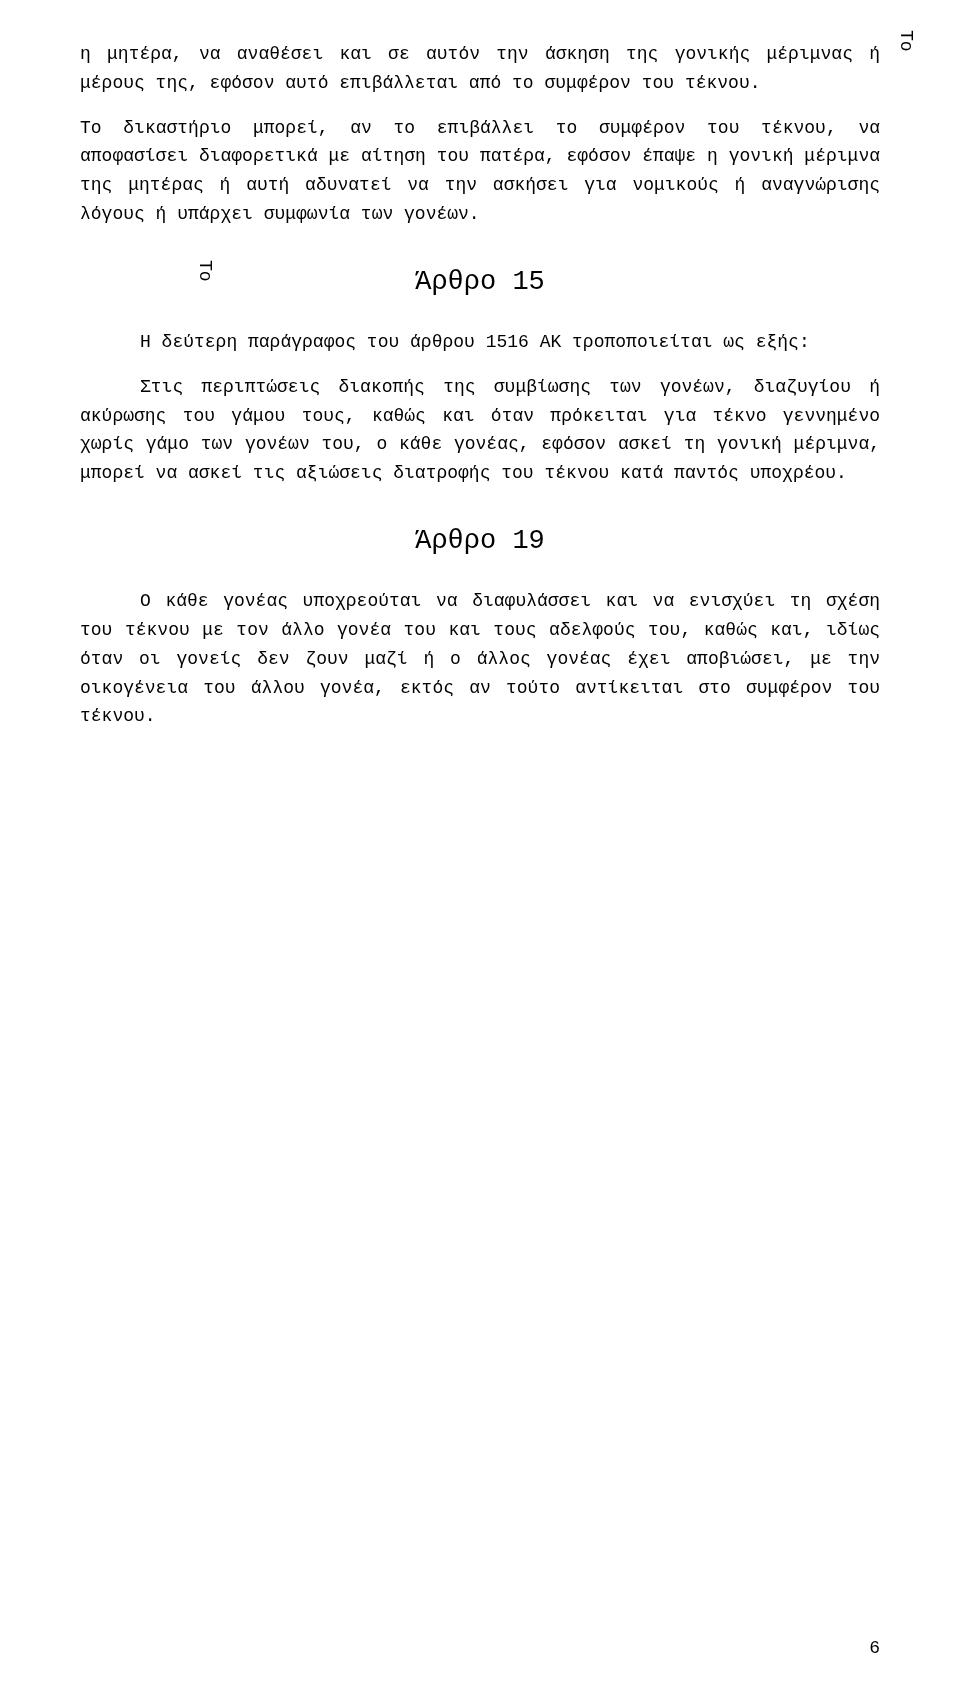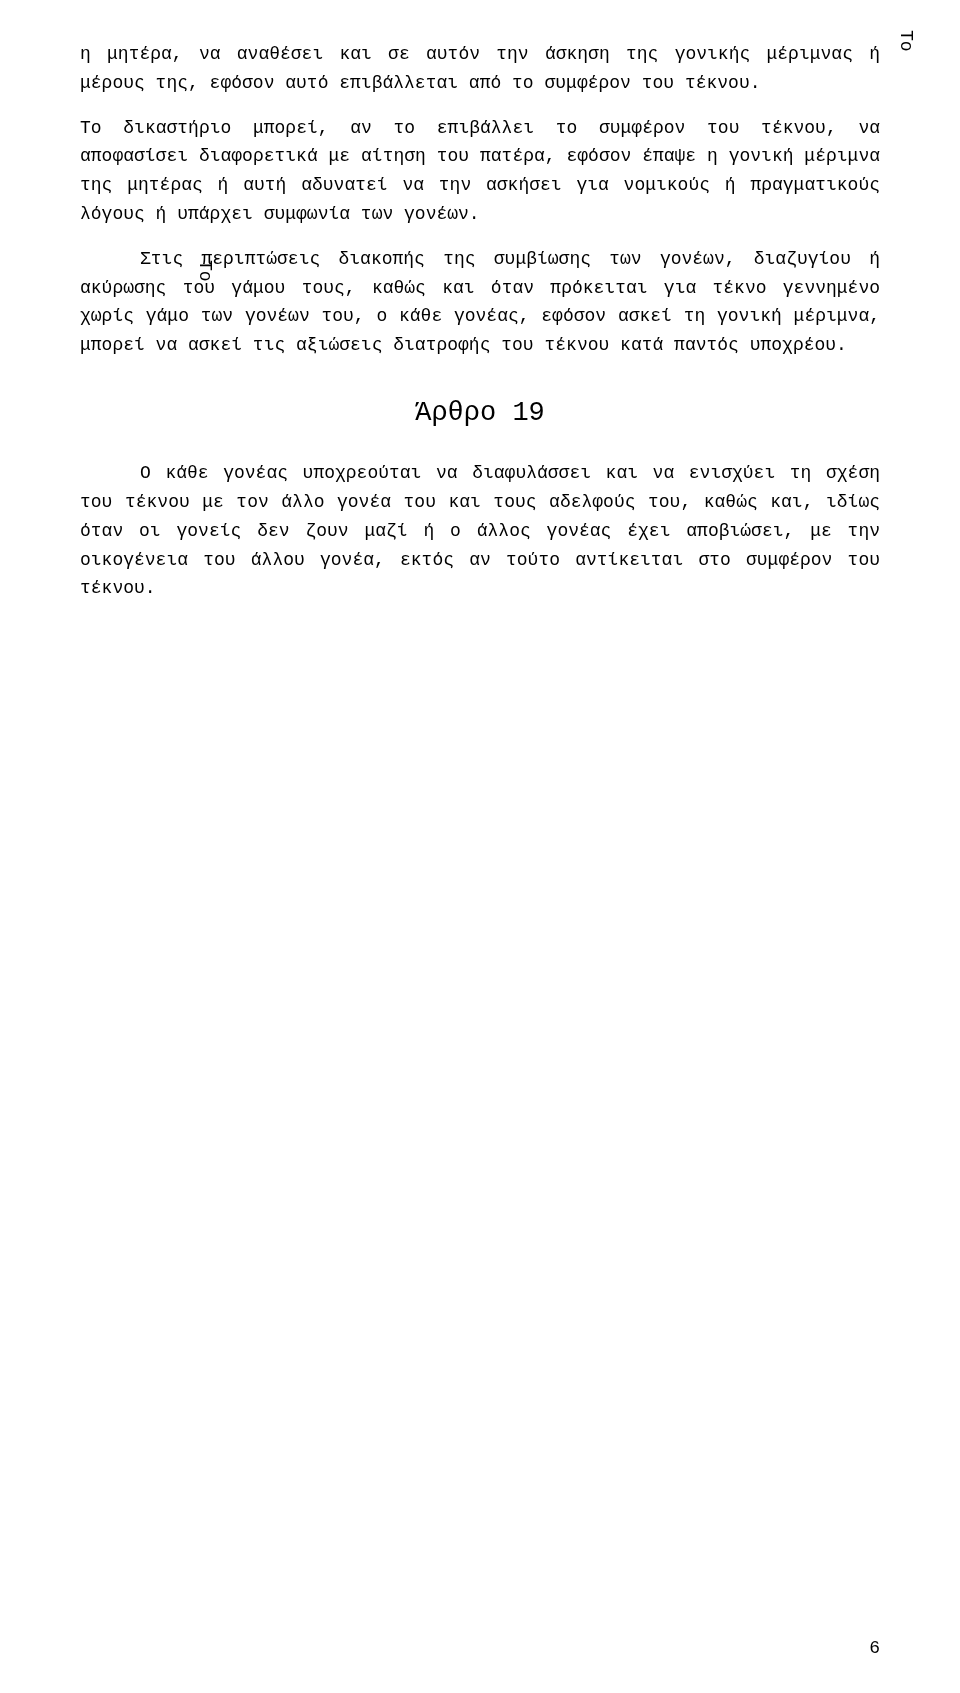--- a/index.html
+++ b/index.html
@@ -82,23 +82,25 @@
 
   <span class="top-right-marker">To</span>
 
   <span class="left-marker">To</span>
 
   <div class="text-block">
 
     <p class="paragraph">η μητέρα, να αναθέσει και σε αυτόν την άσκηση της γονικής μέριμνας ή μέρους της, εφόσον αυτό επιβάλλεται από το συμφέρον του τέκνου.</p>
 
 
-    <p class="paragraph">Το δικαστήριο μπορεί, αν το επιβάλλει το συμφέρον του τέκνου, να αποφασίσει διαφορετικά με αίτηση του πατέρα, εφόσον έπαψε η γονική μέριμνα της μητέρας ή αυτή αδυνατεί να την ασκήσει για νομικούς ή πραγματικούς λόγους ή υπάρχει συμφωνία των γονέων.</p>
+    <p class="paragraph">Το δικαστήριο μπορεί, αν το επιβάλλει το συμφέρον του τέκνου, να αποφασίσει διαφορετικά με αίτηση του πατέρα, εφόσον έπαψε η γονική μέριμνα της μητέρας ή αυτή αδυνατεί να την ασκήσει για νομικούς ή αναγνώρισης λόγους ή υπάρχει συμφωνία των γονέων.</p>
 
+    <h2 class="article-heading">Άρθρο 15</h2>
 
+    <p class="article-body indent">Η  δεύτερη  παράγραφος  του  άρθρου  1516  ΑΚ τροποποιείται ως εξής:</p>
 
     <p class="article-body indent">Στις  περιπτώσεις  διακοπής  της  συμβίωσης  των γονέων, διαζυγίου ή ακύρωσης του γάμου τους, καθώς και όταν πρόκειται για τέκνο γεννημένο χωρίς γάμο των γονέων του, ο κάθε γονέας, εφόσον ασκεί τη γονική μέριμνα, μπορεί να ασκεί τις αξιώσεις διατροφής του τέκνου κατά παντός υποχρέου.</p>
 
     <h2 class="article-heading">Άρθρο 19</h2>
 
 
     <p class="article-body indent">Ο κάθε γονέας υποχρεούται να διαφυλάσσει και να ενισχύει τη σχέση του τέκνου με τον άλλο γονέα του και τους αδελφούς του, καθώς και, ιδίως όταν οι γονείς δεν ζουν μαζί ή ο άλλος γονέας έχει αποβιώσει, με την οικογένεια του άλλου γονέα, εκτός αν τούτο αντίκειται στο συμφέρον του τέκνου.</p>
 
   </div>
 

